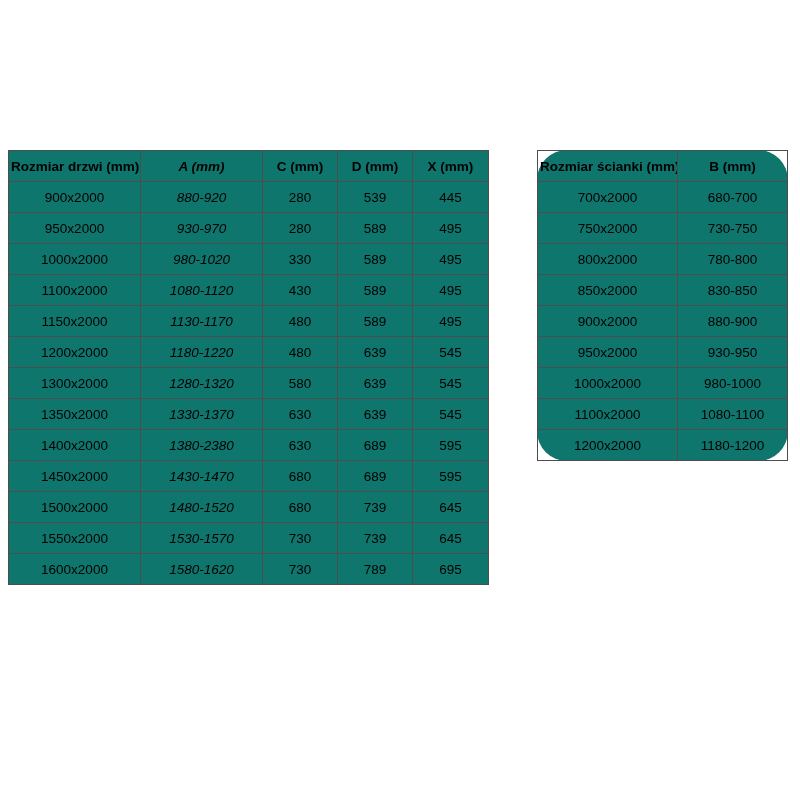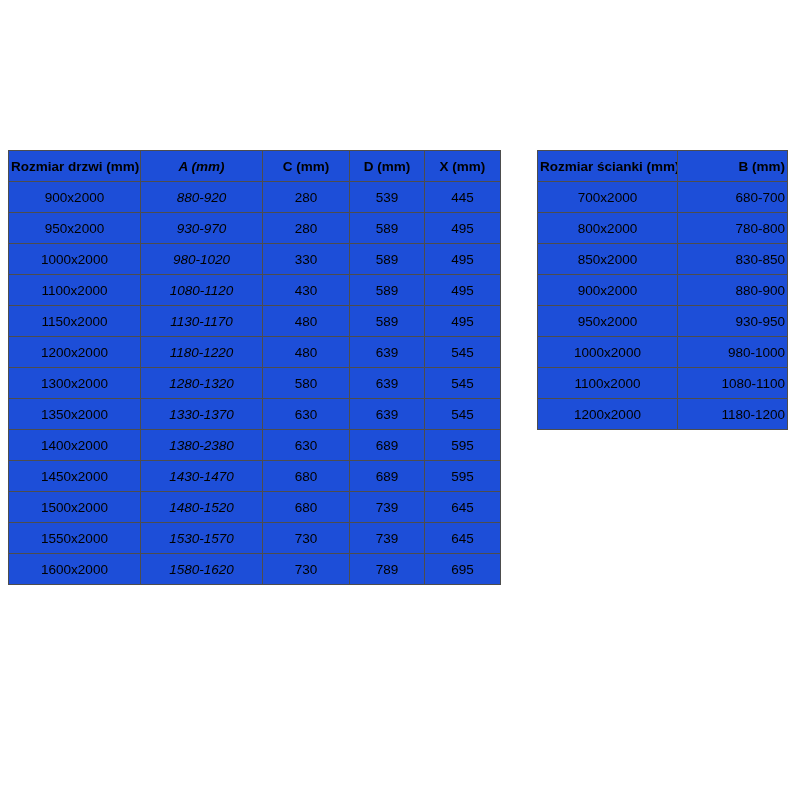--- a/index.html
+++ b/index.html
@@ -16,21 +16,21 @@
     font-family: "Liberation Sans", sans-serif;
     color: #000000;
     overflow: hidden;
   }
   table.spec-table {
     position: absolute;
     border-collapse: collapse;
     table-layout: fixed;
     font-size: 13.5px;
     color: #000000;
-    background: #1d4ed8;
+    background: #0f766e;
   }
   table.spec-table th,
   table.spec-table td {
     border: 1px solid #4d4d4d;
     text-align: center;
     vertical-align: middle;
     padding: 0 2px;
     white-space: nowrap;
     overflow: hidden;
   }
@@ -43,31 +43,32 @@
     height: 31px;
   }
   
   #doors-table {
     left: 8px;
     top: 150px;
     width: 480px;
   }
   #doors-table th:nth-child(1), #doors-table td:nth-child(1) { width: 132px; }
   #doors-table th:nth-child(2), #doors-table td:nth-child(2) { width: 122px; font-style: italic; }
-  #doors-table th:nth-child(3), #doors-table td:nth-child(3) { width: 87px; }
+  #doors-table th:nth-child(3), #doors-table td:nth-child(3) { width: 75px; }
   #doors-table th:nth-child(4), #doors-table td:nth-child(4) { width: 75px; }
   #doors-table th:nth-child(5), #doors-table td:nth-child(5) { width: 76px; }
   
   #wall-table {
     left: 537px;
     top: 150px;
     width: 250px;
+    border-radius: 30px;
   }
   #wall-table th:nth-child(1), #wall-table td:nth-child(1) { width: 140px; }
-  #wall-table th:nth-child(2), #wall-table td:nth-child(2) { width: 110px; text-align: right; }
+  #wall-table th:nth-child(2), #wall-table td:nth-child(2) { width: 110px; }
 </style>
 </head>
 <body>
 
 <div class="page">
   <table id="doors-table" class="spec-table">
       <thead>
         <tr>
           <th>Rozmiar drzwi (mm)</th>
           <th>A (mm)</th>
@@ -177,20 +178,24 @@
           <th>Rozmiar ścianki (mm)</th>
           <th>B (mm)</th>
         </tr>
       </thead>
       <tbody>
         <tr>
           <td>700x2000</td>
           <td>680-700</td>
         </tr>
         <tr>
+          <td>750x2000</td>
+          <td>730-750</td>
+        </tr>
+        <tr>
           <td>800x2000</td>
           <td>780-800</td>
         </tr>
         <tr>
           <td>850x2000</td>
           <td>830-850</td>
         </tr>
         <tr>
           <td>900x2000</td>
           <td>880-900</td>

